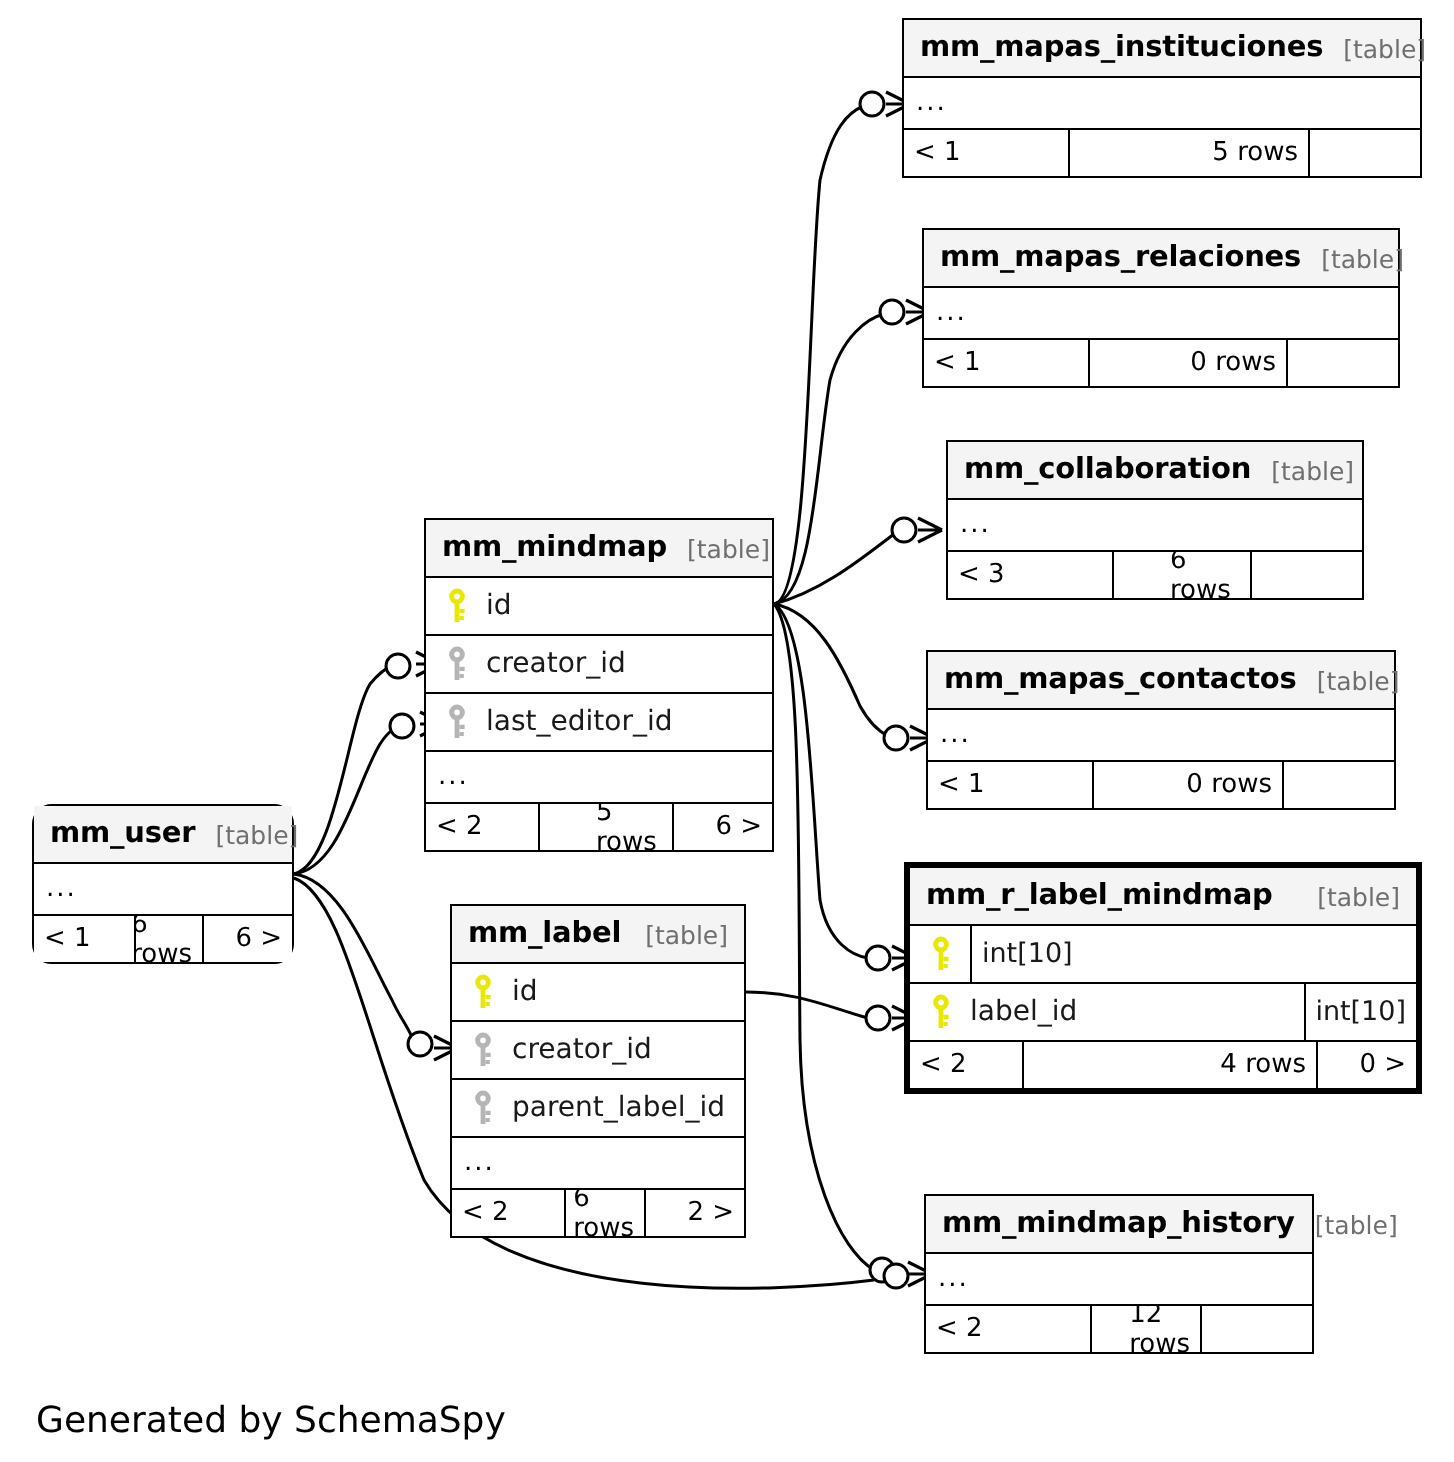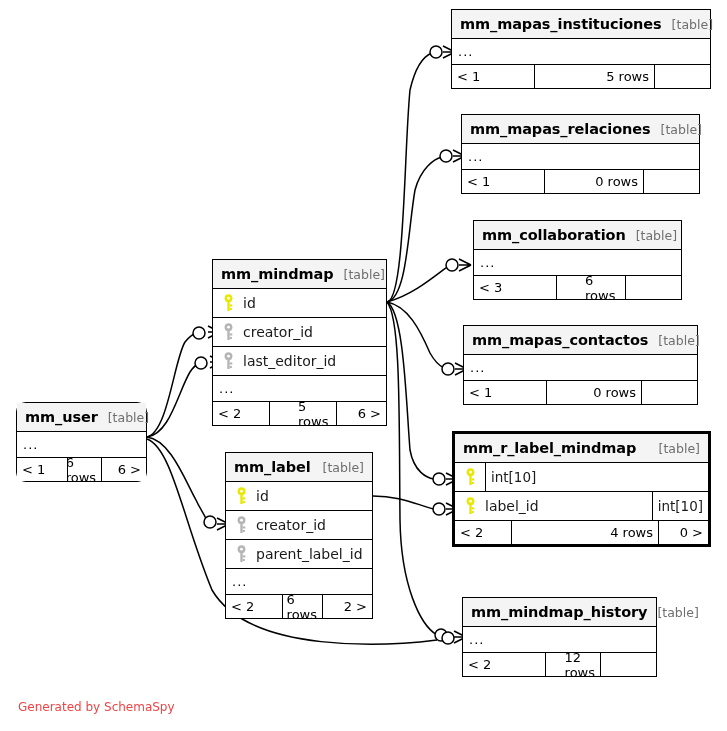--- a/index.html
+++ b/index.html
@@ -125,22 +125,22 @@
     padding-left: 28px;
   }
   .ft-right {
     justify-content: flex-end;
     border-left: 1px solid #000000;
   }
   .footer-note {
     position: absolute;
     left: 18px;
     top: 700px;
-    font-size: 12px;
-    color: #ef4444;
+    font-size: 18px;
+    color: #000000;
     z-index: 4;
   }
   .key-svg { display: block; }
 </style>
 </head>
 <body>
 
 <div id="diagram">
 
   <svg id="edge-layer" viewBox="0 0 727 731" width="727" height="731" xmlns="http://www.w3.org/2000/svg">

